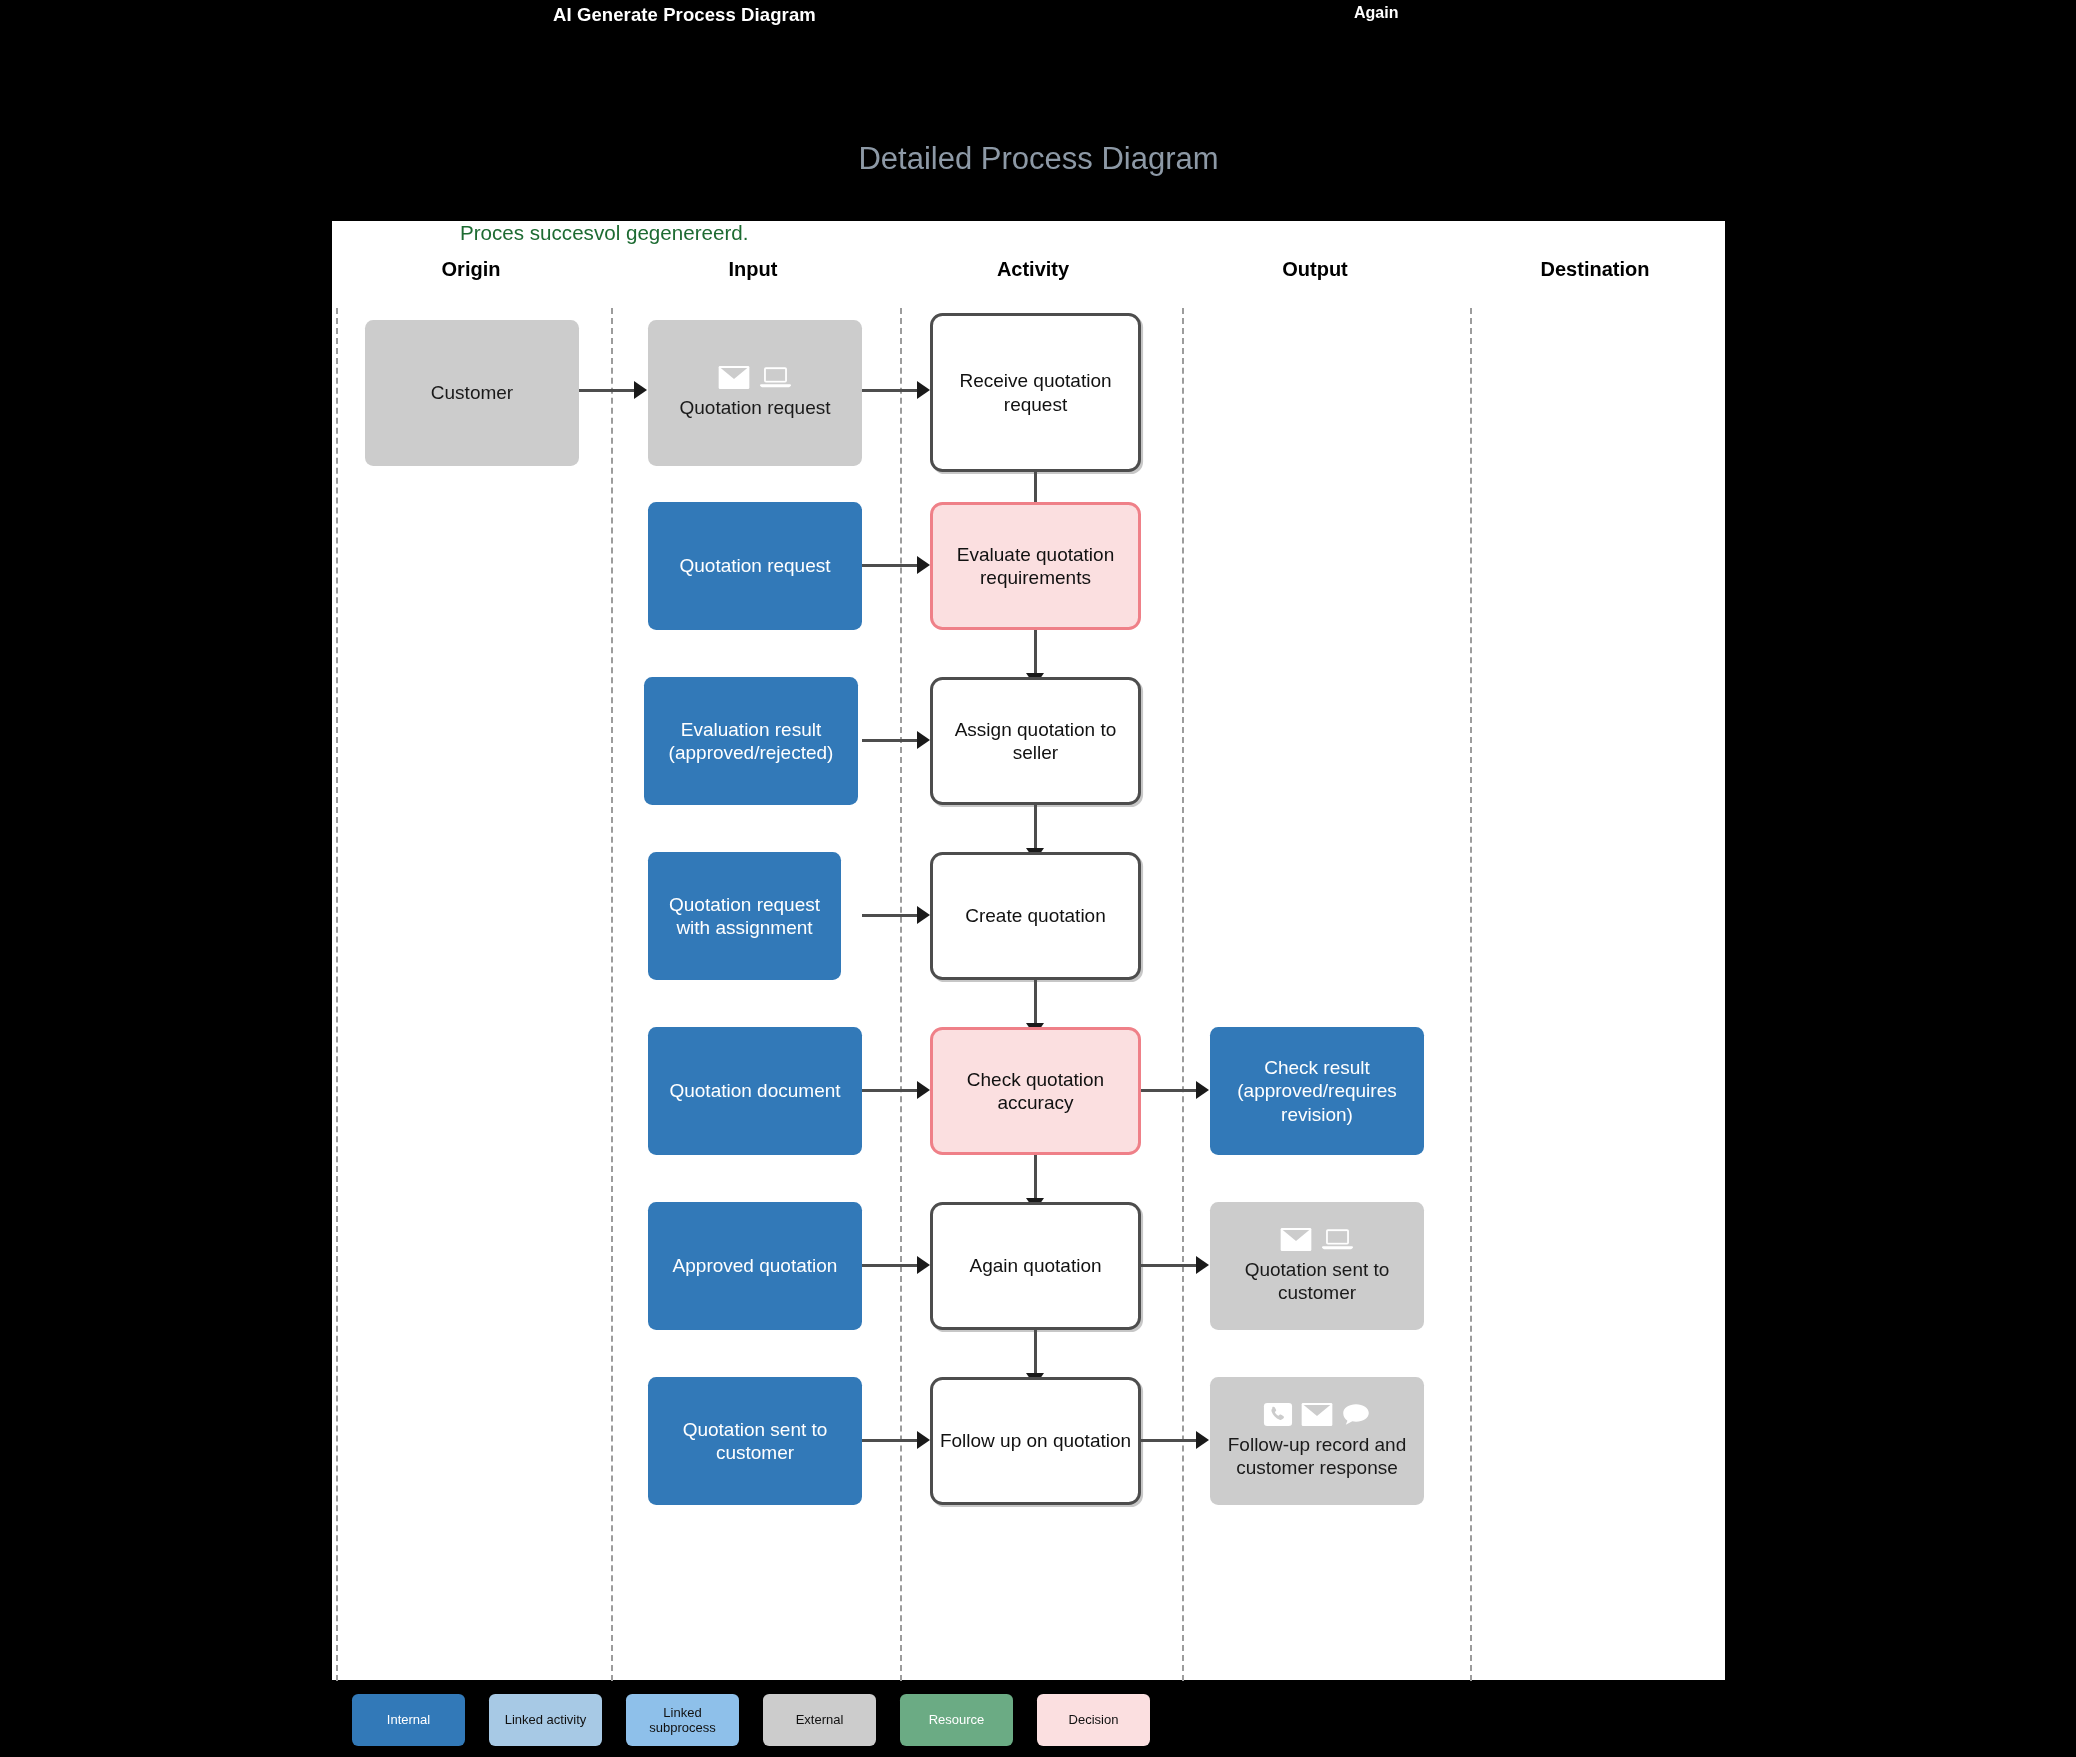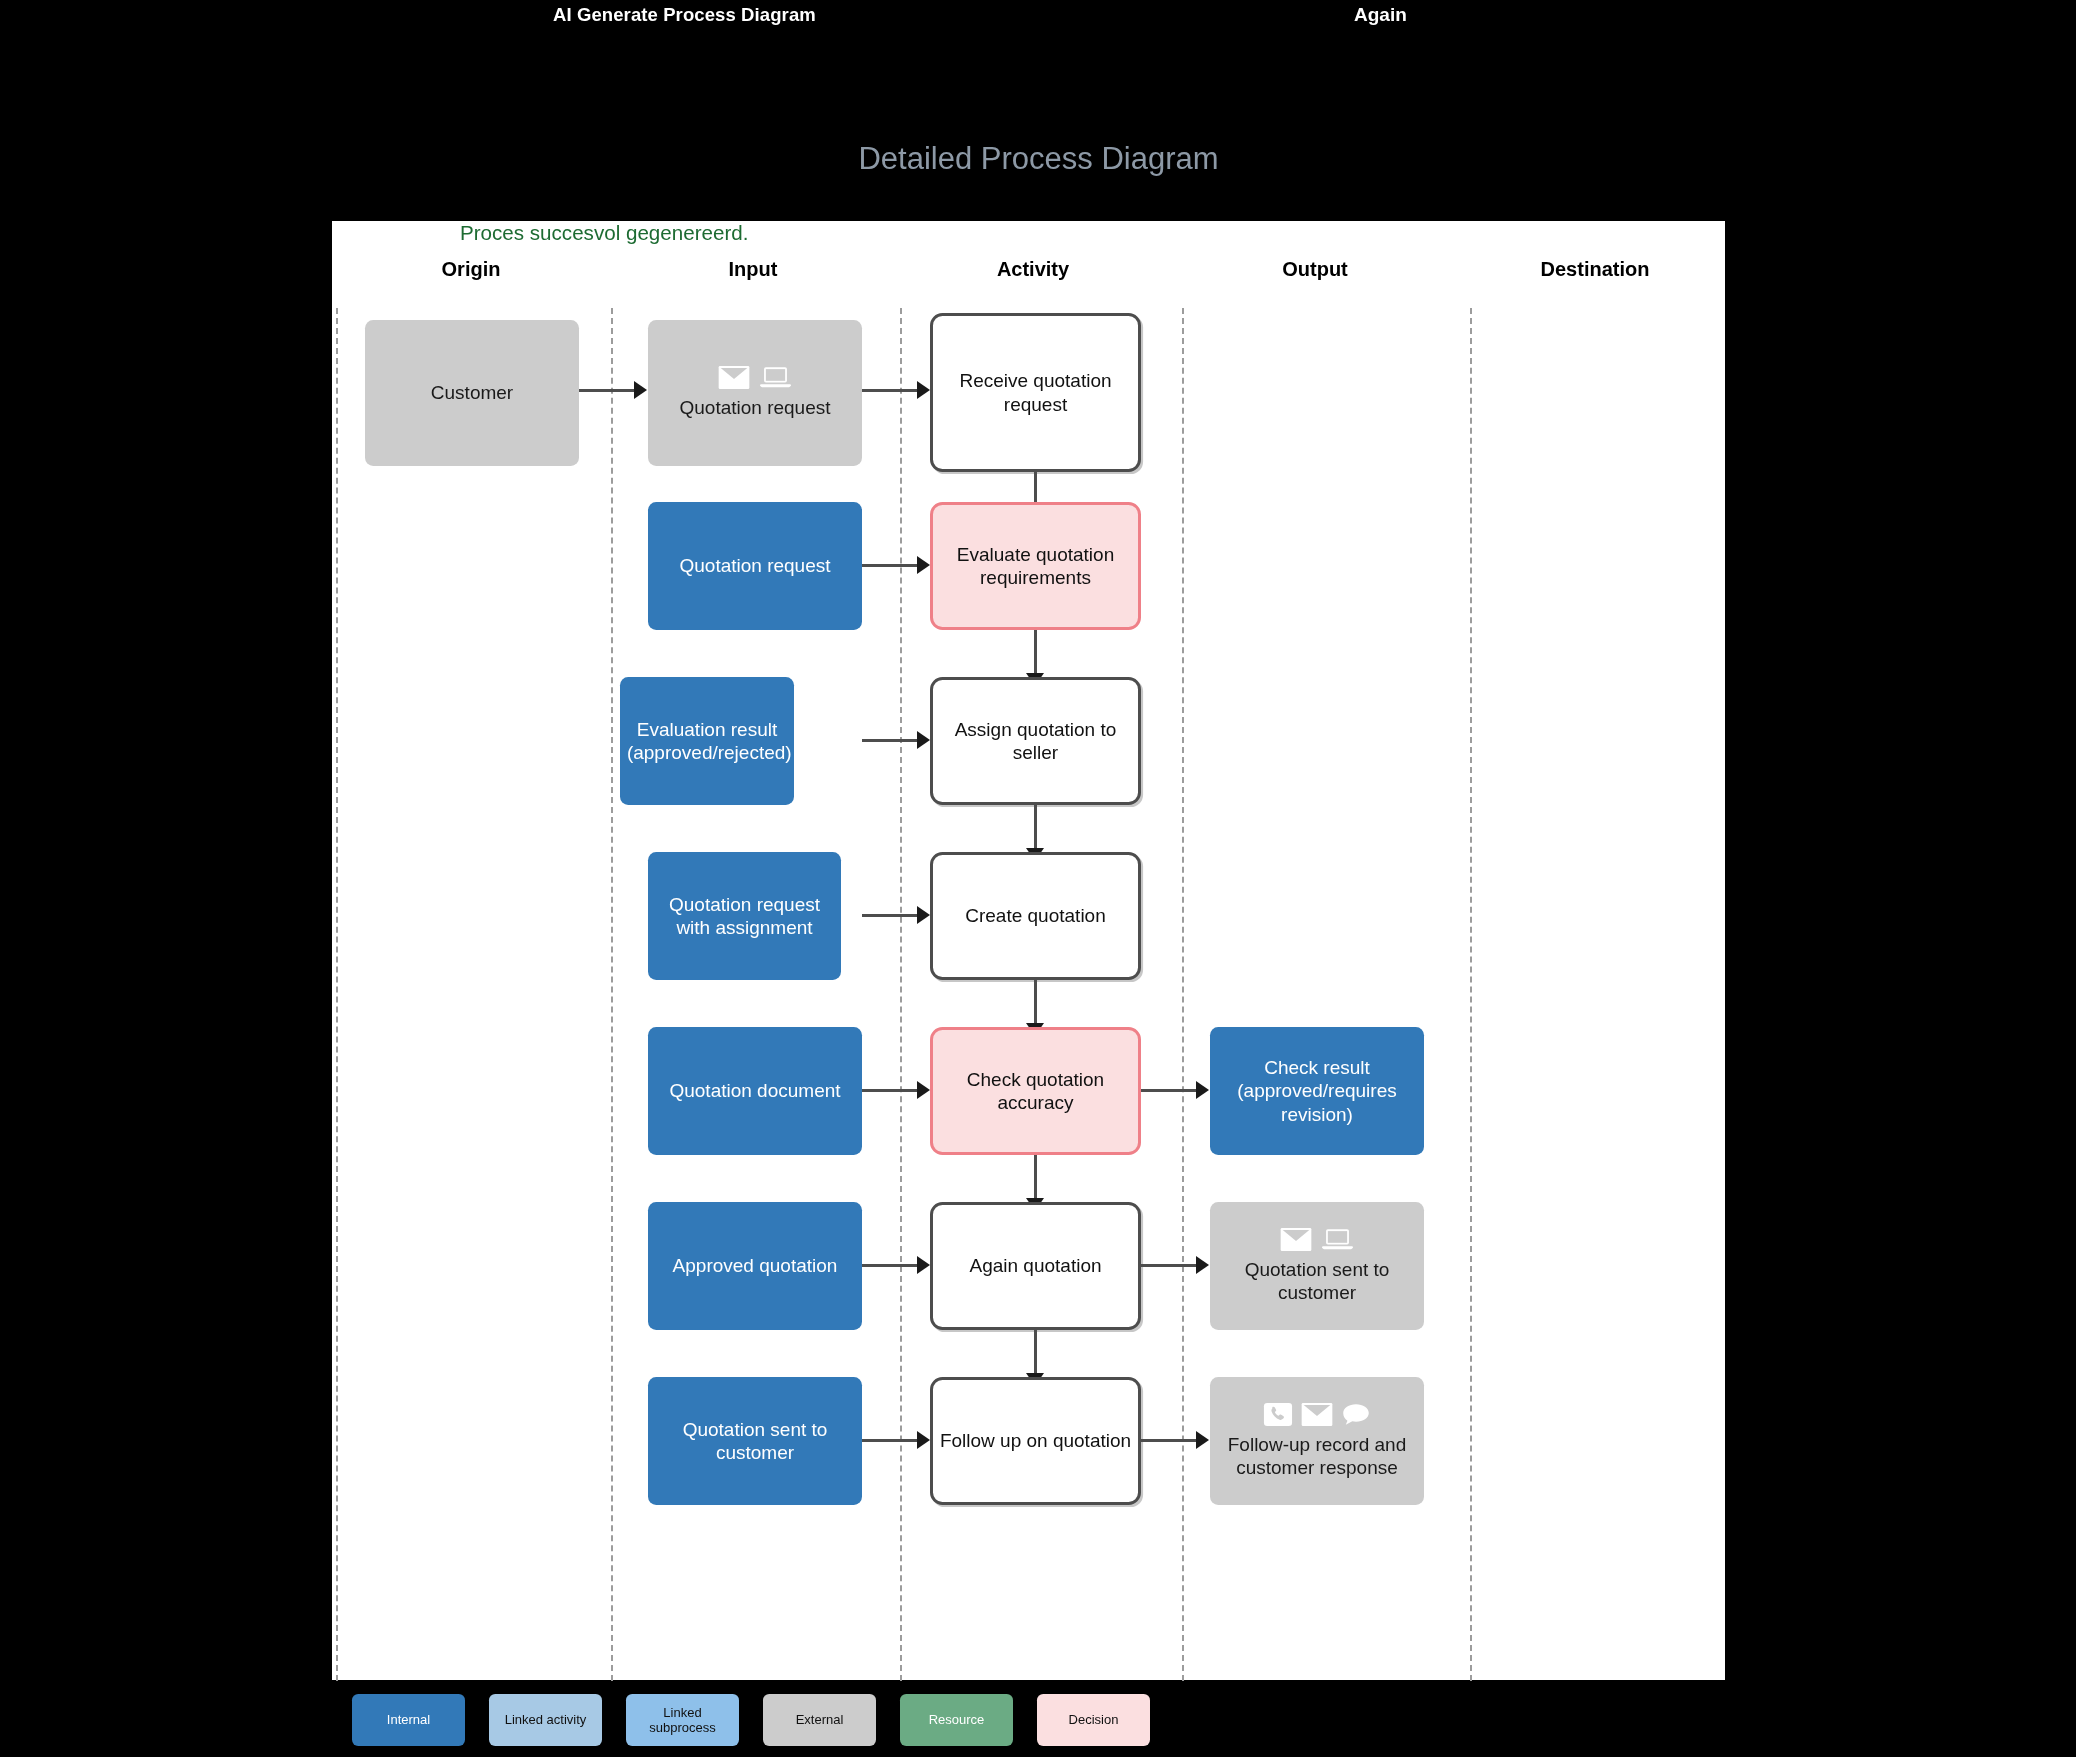--- a/index.html
+++ b/index.html
@@ -14,21 +14,21 @@
   #topbar {
     position: absolute; left: 0; top: 0; width: 2077px; height: 41px;
   }
   #topbar .tb-title {
     position: absolute; left: 553px; top: 4.1px;
     font-size: 18.5px; font-weight: bold; color: #ffffff;
     letter-spacing: 0.1px; white-space: nowrap;
   }
   #topbar .tb-again {
     position: absolute; left: 1354px; top: 4.1px;
-    font-size: 19px; font-weight: bold; color: #ffffff;
+    font-size: 16px; font-weight: bold; color: #ffffff;
     white-space: nowrap; cursor: pointer;
   }
 
   
   #page-title {
     position: absolute; left: 0; top: 141px; width: 2077px;
     text-align: center;
     font-size: 31px; color: #8d99a6; font-weight: normal;
     white-space: nowrap;
   }
@@ -227,21 +227,21 @@
 
 <div class="conn" style="left:862px; top:564px;">
   <div class="shaft-h" style="width:56px"></div>
   <div class="arrow-right" style="left:55px; top:-7.6px;"></div>
 </div>
 <div class="conn" style="left:1034px; top:630px;">
   <div class="shaft-v" style="height:47px"></div>
   <div class="arrow-down" style="left:-7.6px; top:43px;"></div>
 </div>
 
-<div class="node internal" style="left:620px; top:677px; width:174px; height:128px;text-align:center;">
+<div class="node internal" style="left:644px; top:677px; width:214px; height:128px;text-align:center;">
   <span class="node-label">Evaluation result (approved/rejected)</span>
 </div>
 
 <div class="node activity" style="left:930px; top:677px; width:211px; height:128px;">
   <span class="node-label">Assign quotation to seller</span>
 </div>
 
 <div class="conn" style="left:862px; top:739px;">
   <div class="shaft-h" style="width:56px"></div>
   <div class="arrow-right" style="left:55px; top:-7.6px;"></div>

